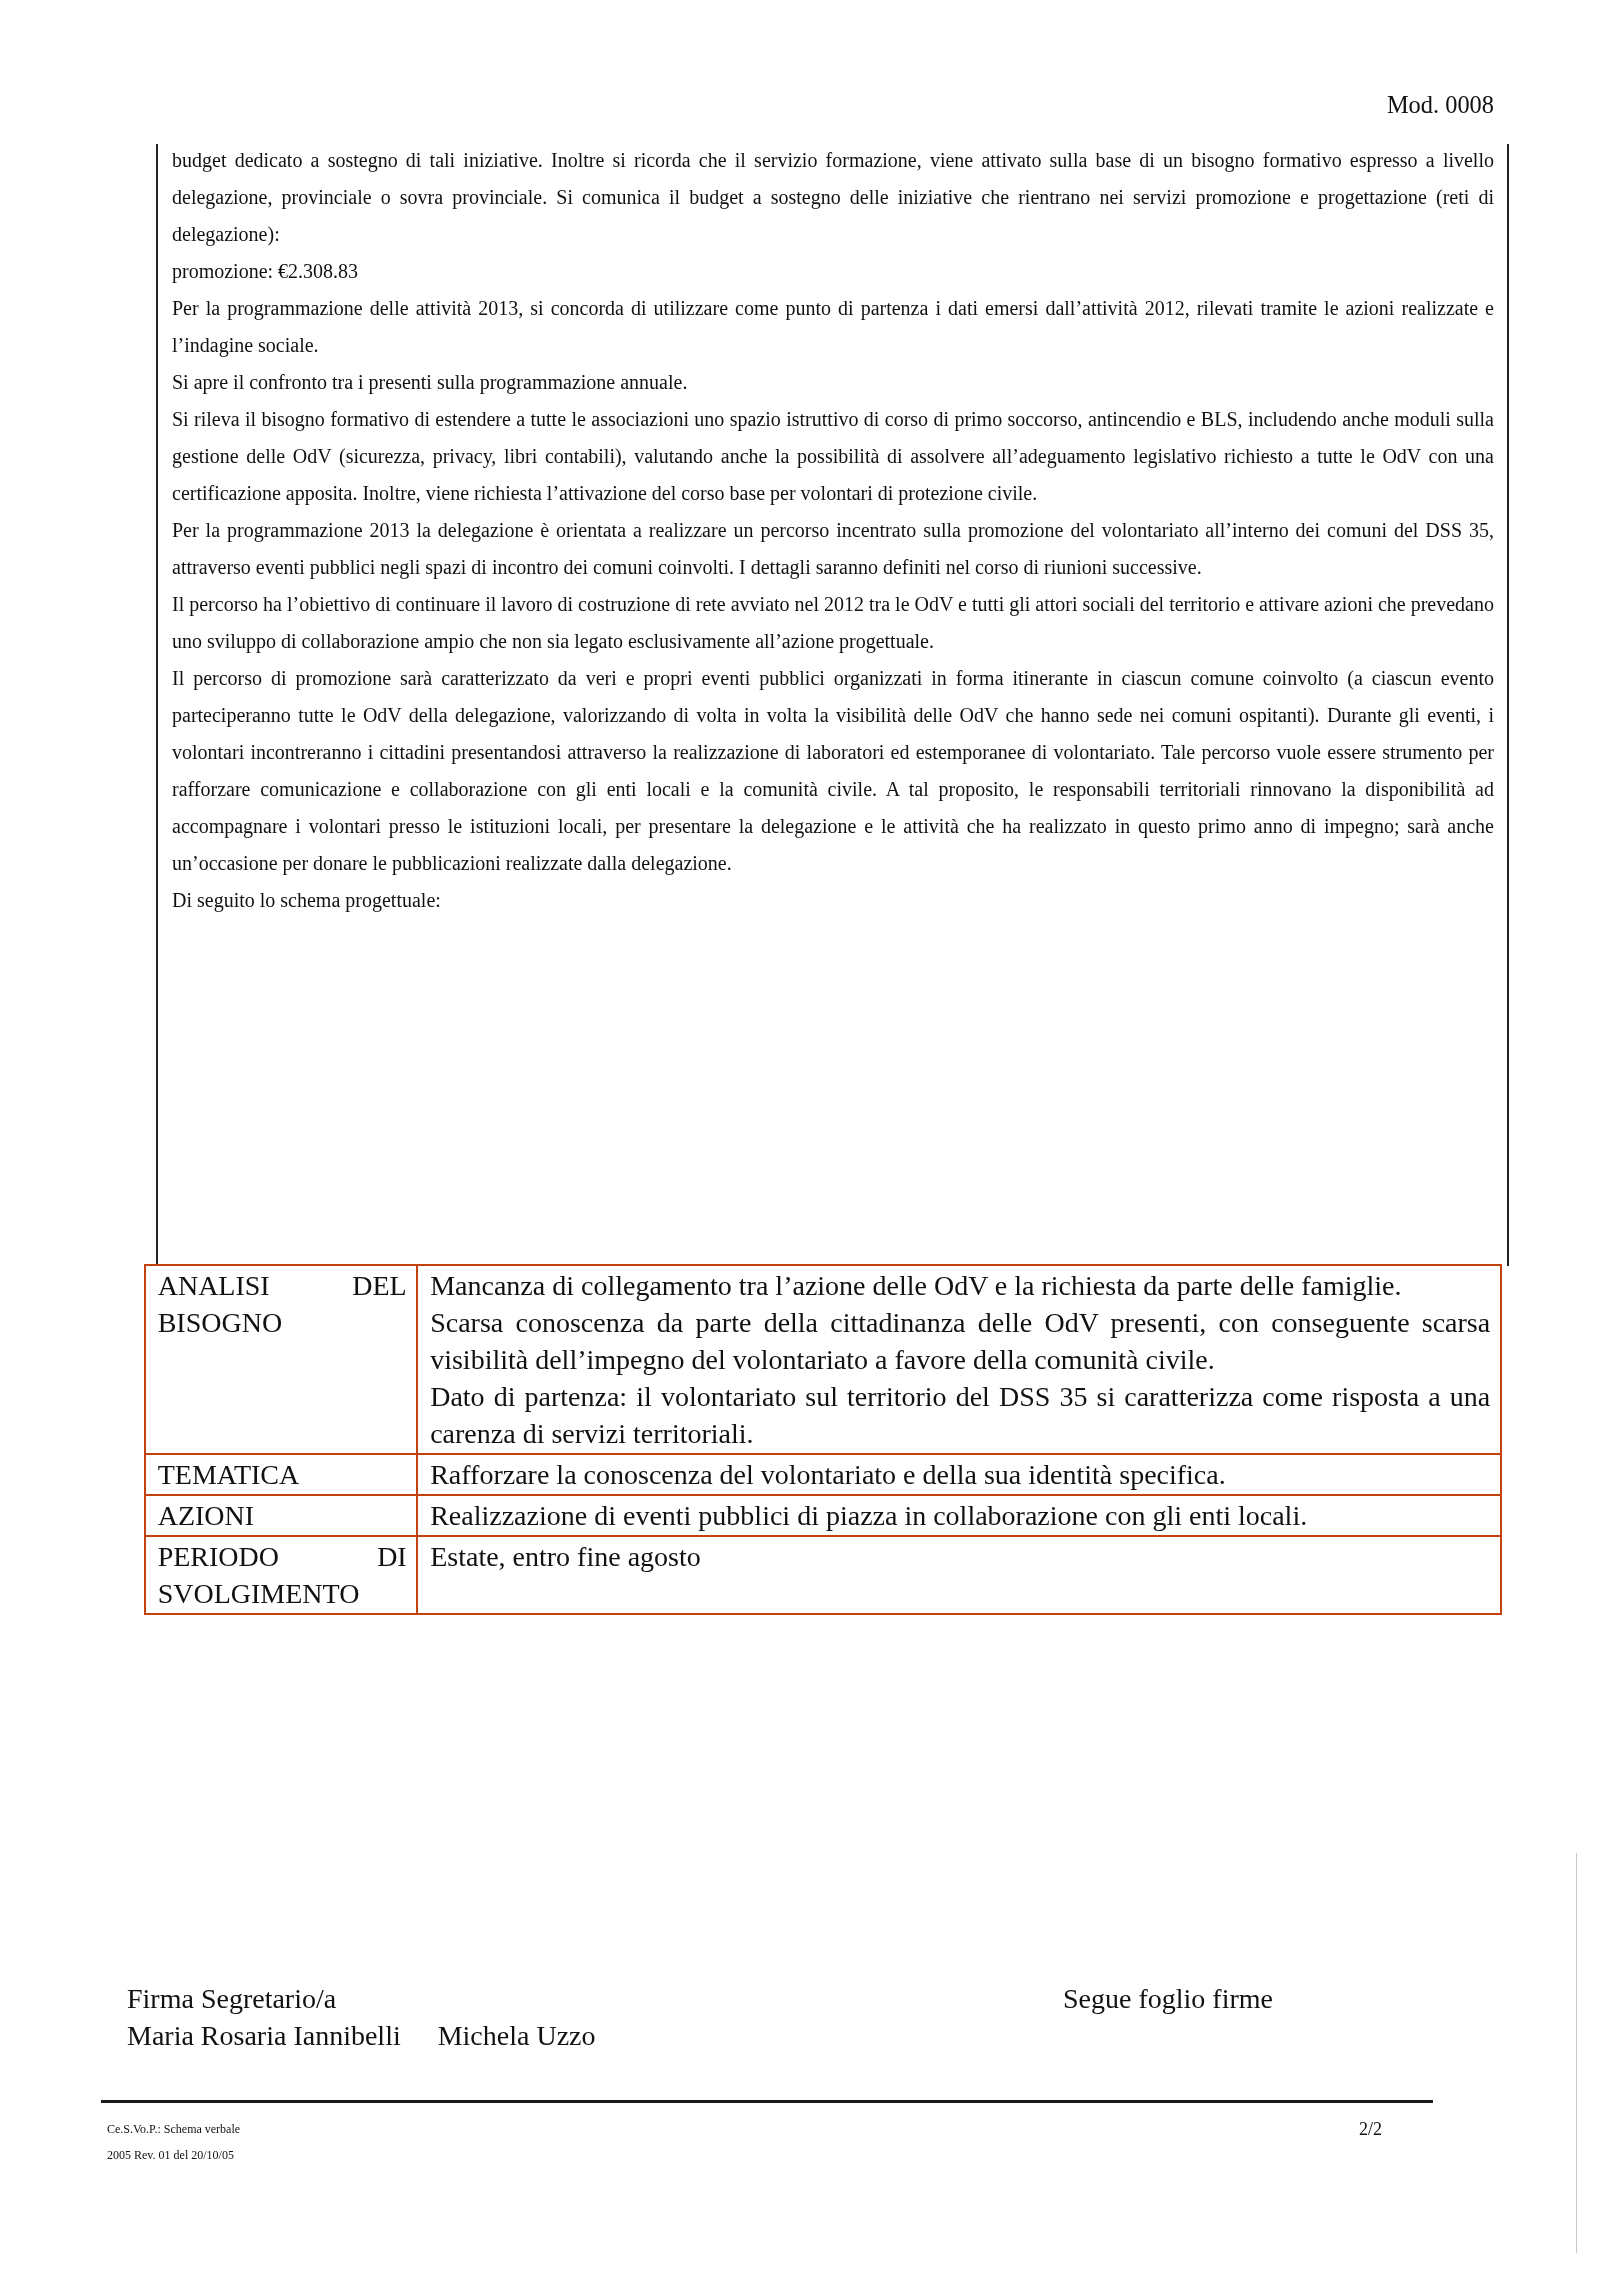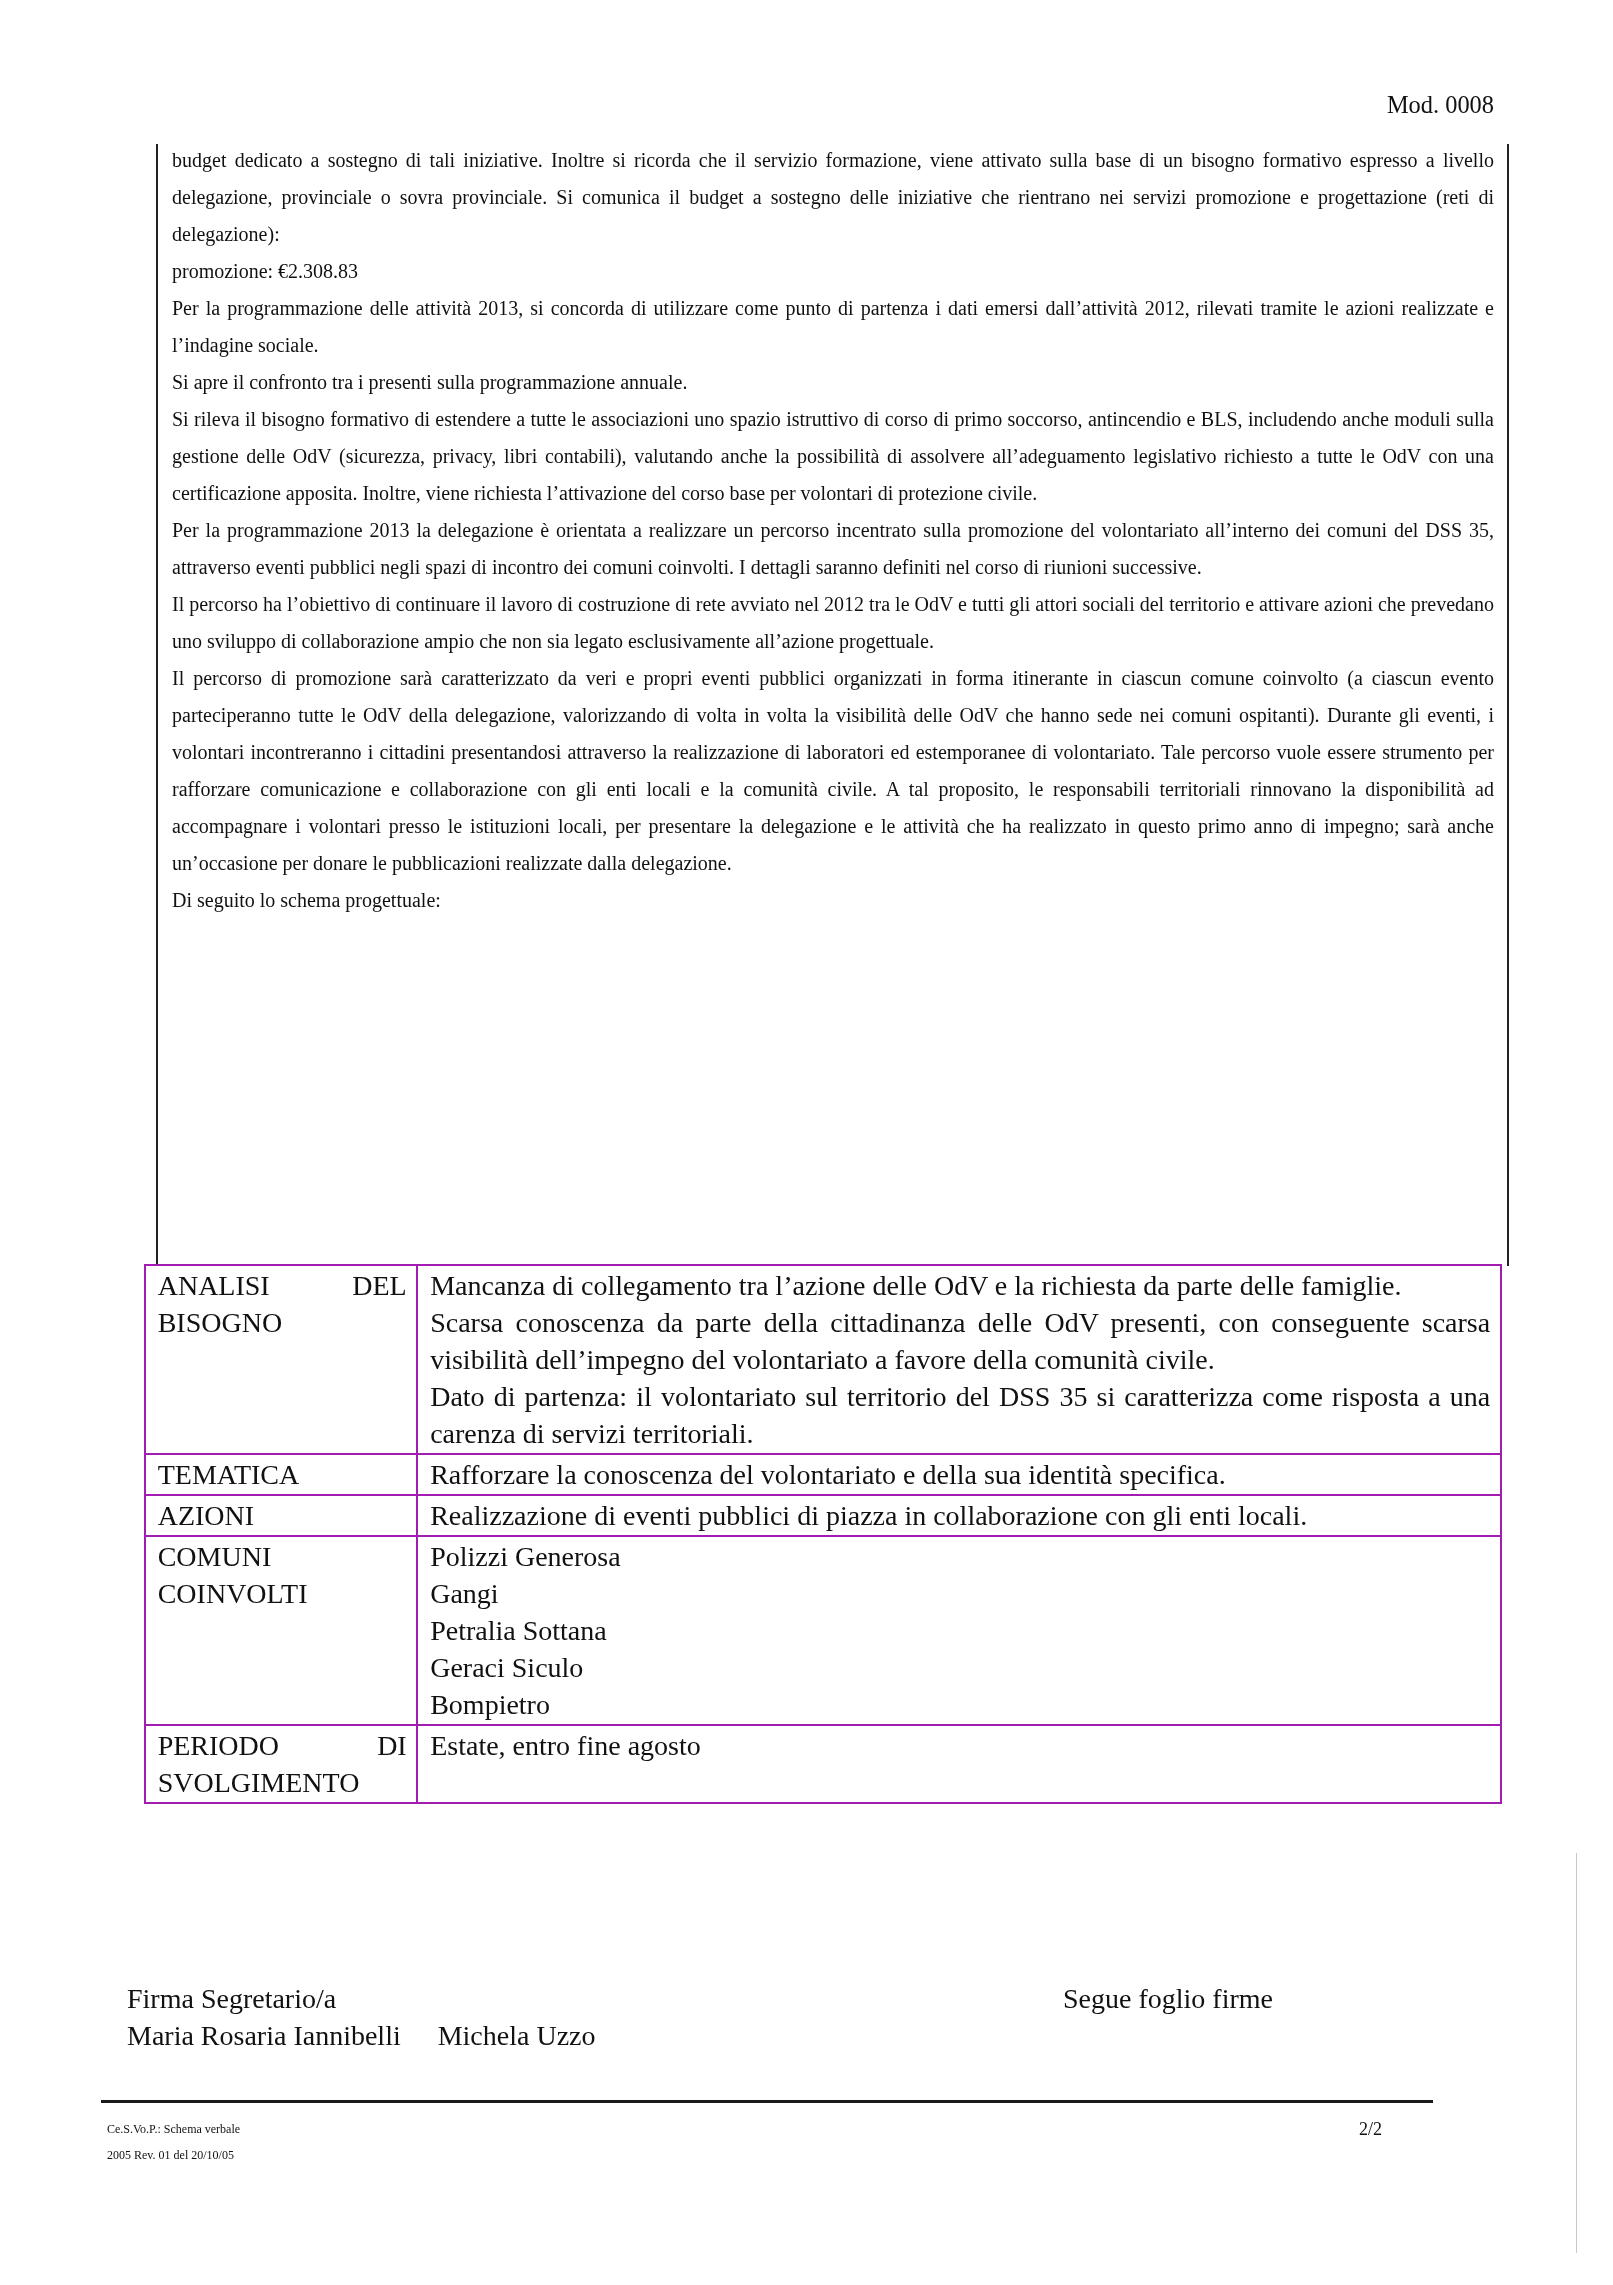--- a/index.html
+++ b/index.html
@@ -50,21 +50,21 @@
   .scheme-table {
     position: absolute;
     left: 144px;
     top: 1264px;
     width: 1358px;
     border-collapse: collapse;
     font-size: 28px;
     line-height: 37px;
   }
   .scheme-table td {
-    border: 2px solid #a21caf;
+    border: 2px solid #c2410c;
     vertical-align: top;
     padding: 1px 9.8px 1px 11.7px;
   }
   .scheme-table td.label {
     width: 249px;
     text-align: justify;
     text-align-last: left;
   }
   .scheme-table td.value {
     text-align: justify;
@@ -167,33 +167,20 @@
     </td>
   </tr>
   <tr>
     <td class="label">AZIONI</td>
     <td class="value">
       <div>Realizzazione di eventi pubblici di piazza in collaborazione con gli enti locali.</div>
     </td>
   </tr>
   <tr>
     <td class="label">
-      <div>COMUNI</div>
-      <div>COINVOLTI</div>
-    </td>
-    <td class="value">
-      <div>Polizzi Generosa</div>
-      <div>Gangi</div>
-      <div>Petralia Sottana</div>
-      <div>Geraci Siculo</div>
-      <div>Bompietro</div>
-    </td>
-  </tr>
-  <tr>
-    <td class="label">
       <div class="label-justify">
         <span>PERIODO</span>
         <span>DI</span>
       </div>
       <div>SVOLGIMENTO</div>
     </td>
     <td class="value">
       <div>Estate, entro fine agosto</div>
     </td>
   </tr>

